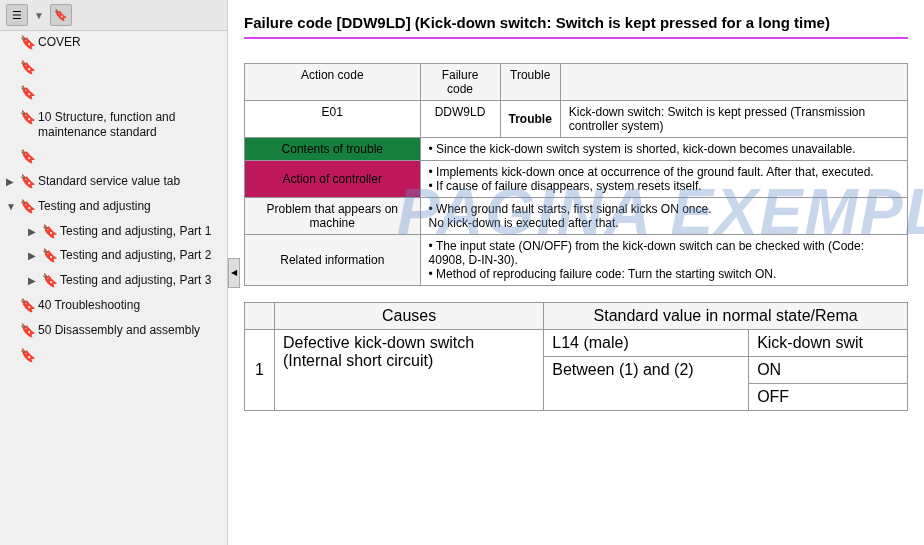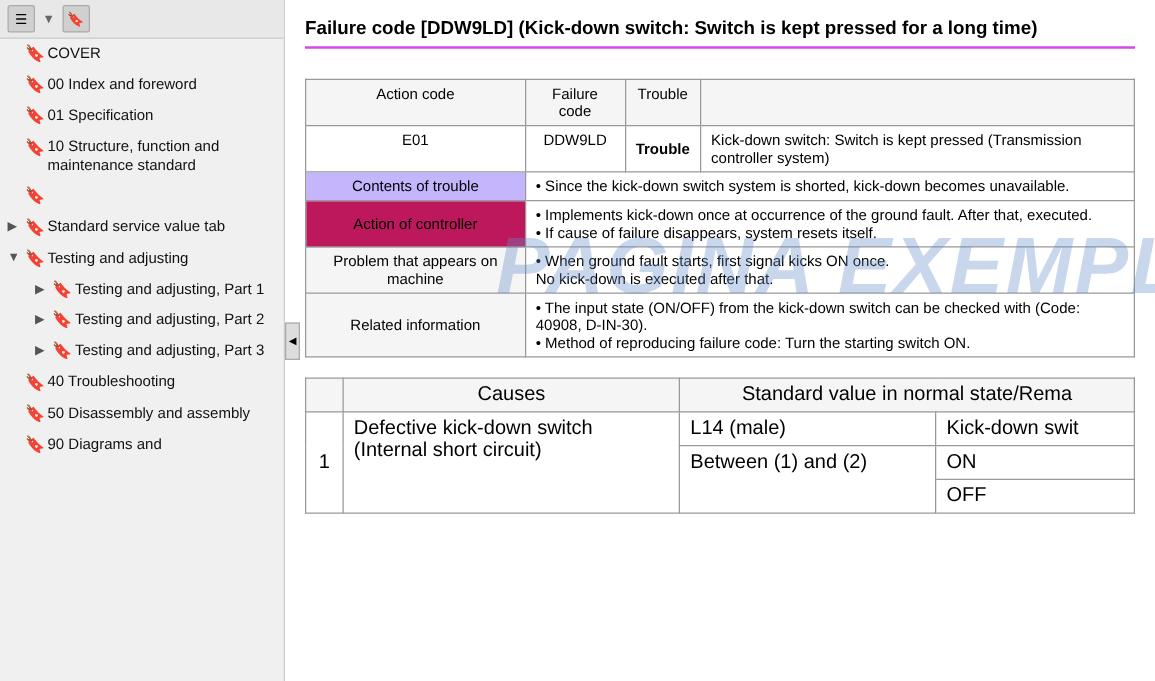--- a/index.html
+++ b/index.html
@@ -166,26 +166,24 @@
   </div>
   <div class="sidebar-items" id="sidebar-items">
   <div class="sidebar-item" style="padding-left: 6px;">
         <span class="arrow">&nbsp;</span>
         <span class="bookmark-icon">🔖</span>
         <span class="label">COVER</span>
       </div>
       <div class="sidebar-item" style="padding-left: 6px;">
         <span class="arrow">&nbsp;</span>
         <span class="bookmark-icon">🔖</span>
-        <span class="label">00 Index and foreword</span>
-      </div>
-      <div class="sidebar-item" style="padding-left: 6px;">
-        <span class="arrow">&nbsp;</span>
-        <span class="bookmark-icon">🔖</span>
-        <span class="label">01 Specification</span>
+      </div>
+      <div class="sidebar-item" style="padding-left: 6px;">
+        <span class="arrow">&nbsp;</span>
+        <span class="bookmark-icon">🔖</span>
       </div>
       <div class="sidebar-item" style="padding-left: 6px;">
         <span class="arrow">&nbsp;</span>
         <span class="bookmark-icon">🔖</span>
         <span class="label">10 Structure, function and maintenance standard</span>
       </div>
       <div class="sidebar-item" style="padding-left: 6px;">
         <span class="arrow">&nbsp;</span>
         <span class="bookmark-icon">🔖</span>
       </div>
@@ -220,21 +218,20 @@
         <span class="label">40 Troubleshooting</span>
       </div>
       <div class="sidebar-item" style="padding-left: 6px;">
         <span class="arrow">&nbsp;</span>
         <span class="bookmark-icon">🔖</span>
         <span class="label">50 Disassembly and assembly</span>
       </div>
       <div class="sidebar-item" style="padding-left: 6px;">
         <span class="arrow">&nbsp;</span>
         <span class="bookmark-icon">🔖</span>
-        <span class="label">90 Diagrams and</span>
       </div>
     </div>
 </div>
 
 <div style="position:relative; flex:1; overflow:hidden;">
   <button style="position:absolute;left:0;top:50%;transform:translateY(-50%);z-index:20;width:12px;height:30px;background:#ddd;border:1px solid #aaa;cursor:pointer;font-size:8px;padding:0;display:flex;align-items:center;justify-content:center;">◀</button>
   <div id="main">
     <div class="page-title">Failure code [DDW9LD] (Kick-down switch: Switch is kept pressed for a long time)</div>
 
     <table class="failure-table">
@@ -247,21 +244,21 @@
         </tr>
         <tr>
           <td style="text-align:center;">E01</td>
           <td style="text-align:center;">DDW9LD</td>
           <td rowspan="5" style="text-align:center;font-weight:bold;vertical-align:middle;">Trouble</td>
           <td>Kick-down switch: Switch is kept pressed (Transmission controller system)</td>
         </tr>
       </thead>
       <tbody id="failure-tbody">
       <tr>
-            <td class="row-header" style="text-align: center; font-weight: normal; background: #c4b5fd; vertical-align: middle; min-width: 90px;">Contents of trouble</td>
+            <td class="row-header" style="text-align: center; font-weight: normal; background: #15803d; vertical-align: middle; min-width: 90px;">Contents of trouble</td>
             <td colspan="3">• Since the kick-down switch system is shorted, kick-down becomes unavailable.</td>
           </tr>
           <tr>
             <td class="row-header" style="text-align: center; font-weight: normal; background: #be185d; vertical-align: middle; min-width: 90px;">Action of controller</td>
             <td colspan="3">• Implements kick-down once at occurrence of the ground fault. After that, executed.<br>• If cause of failure disappears, system resets itself.</td>
           </tr>
           <tr>
             <td class="row-header" style="text-align: center; font-weight: normal; background: rgb(245, 245, 245); vertical-align: middle; min-width: 90px;">Problem that appears on machine</td>
             <td colspan="3">• When ground fault starts, first signal kicks ON once.<br>  No kick-down is executed after that.</td>
           </tr>

